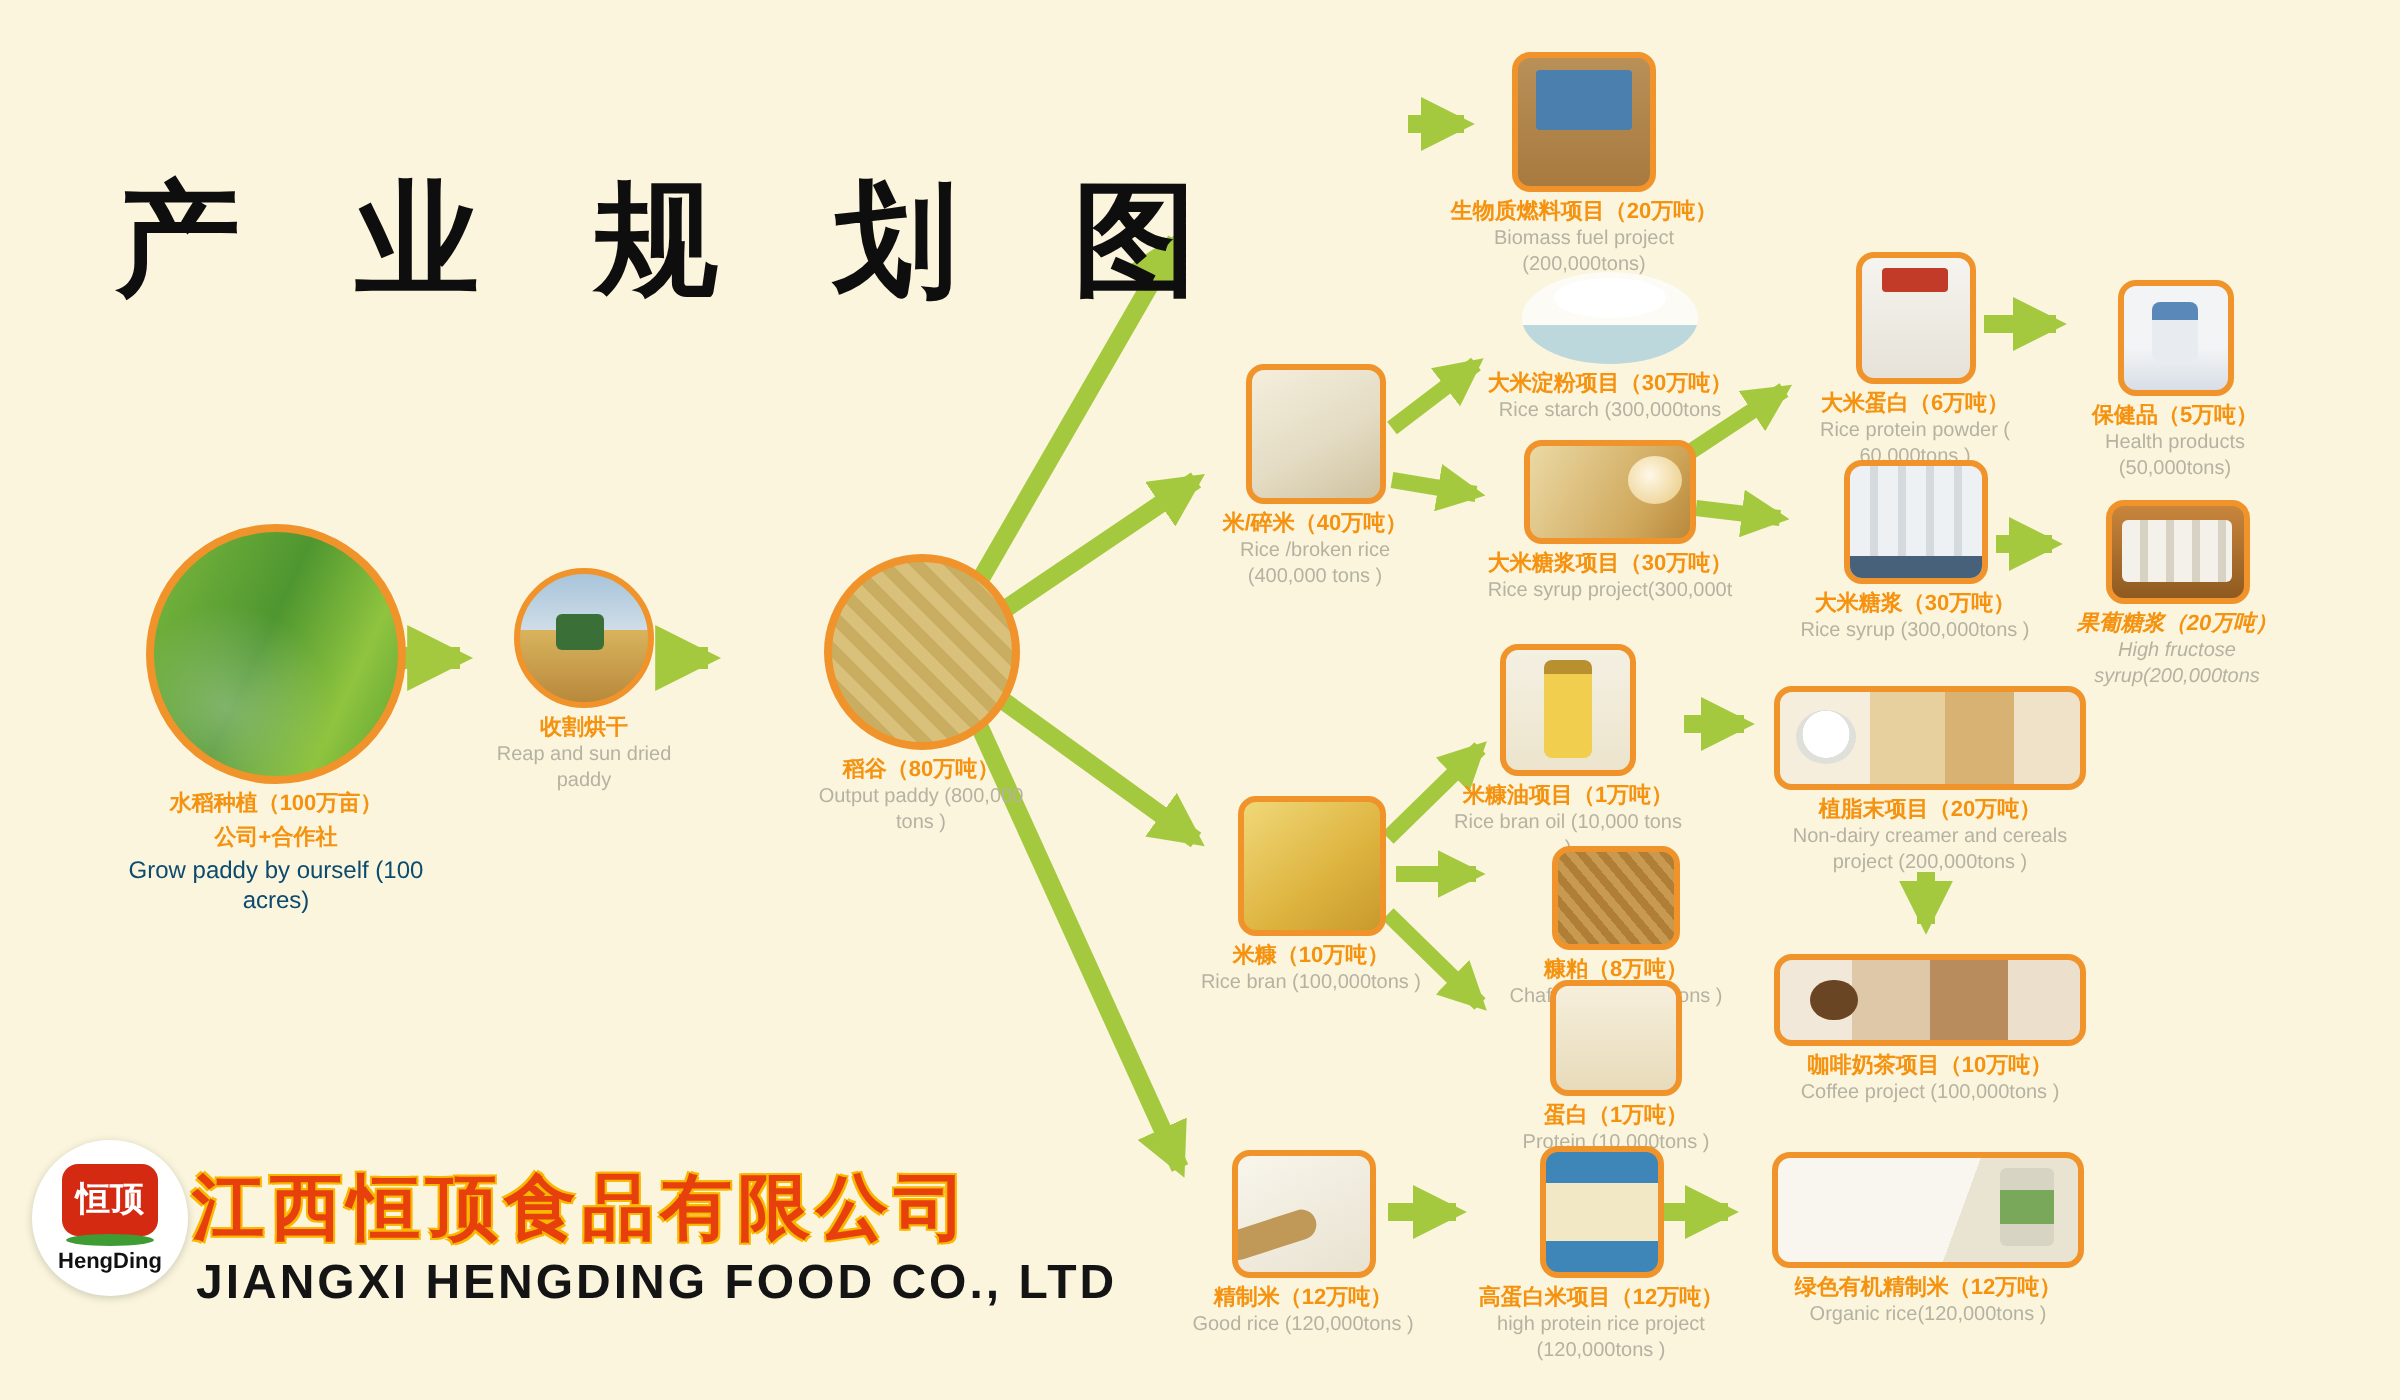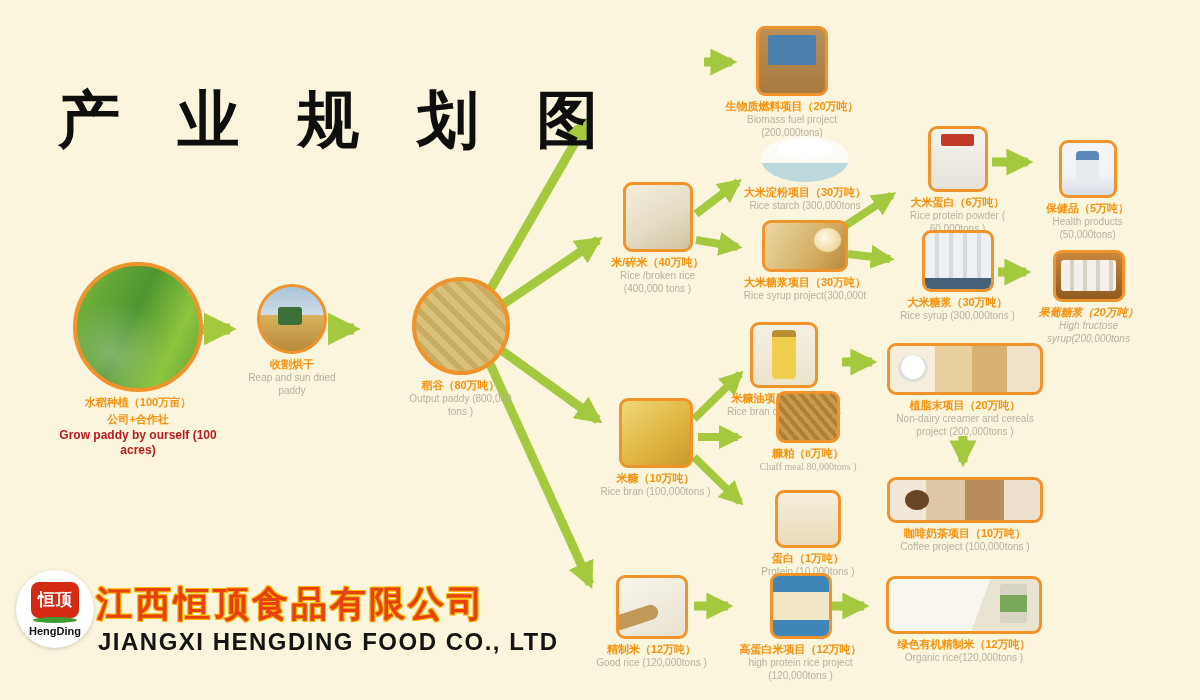--- a/index.html
+++ b/index.html
@@ -29,29 +29,29 @@
   .n-rice-starch{left:740px;top:136px;width:130px;}
   .n-rice-syrup-project{left:738px;top:220px;width:134px;}
   .n-rice-protein{left:900px;top:126px;width:115px;}
   .n-health{left:1040px;top:140px;width:95px;}
   .n-rice-syrup{left:900px;top:230px;width:115px;}
   .n-fructose{left:1036px;top:250px;width:105px;font-style:italic;}
   .n-rice-bran{left:598px;top:398px;width:115px;}
   .n-bran-oil{left:724px;top:322px;width:120px;}
   .n-creamer{left:884px;top:343px;width:162px;}
   .n-coffee{left:884px;top:477px;width:162px;}
-  .n-chaff-meal{left:748px;top:391px;width:120px;font-family:Liberation Serif, serif;}
+  .n-chaff-meal{left:748px;top:423px;width:120px;}
   .n-protein{left:748px;top:490px;width:120px;}
   .n-good-rice{left:594px;top:575px;width:115px;}
   .n-high-protein-rice{left:738px;top:573px;width:125px;}
   .n-organic-rice{left:880px;top:576px;width:168px;}
 
   
   .n-paddy-field .img{width:122px;height:122px;border-width:4px;}
-  .n-paddy-field .en{font-weight:bold;font-size:12px;color:#b91c1c;}
+  .n-paddy-field .en{font-weight:normal;font-size:12px;color:#0c4a6e;}
   .n-harvest .img{width:64px;height:64px;}
   .n-output-paddy .img{width:90px;height:90px;border-width:4px;}
   .n-chaff .img{width:56px;height:54px;}
   .n-biomass .img{width:66px;height:64px;}
   .n-broken-rice .img{width:64px;height:64px;}
   .n-rice-starch .img{width:88px;height:46px;}
   .n-rice-syrup-project .img{width:80px;height:46px;}
   .n-rice-protein .img{width:54px;height:60px;}
   .n-health .img{width:52px;height:52px;}
   .n-rice-syrup .img{width:66px;height:56px;}

